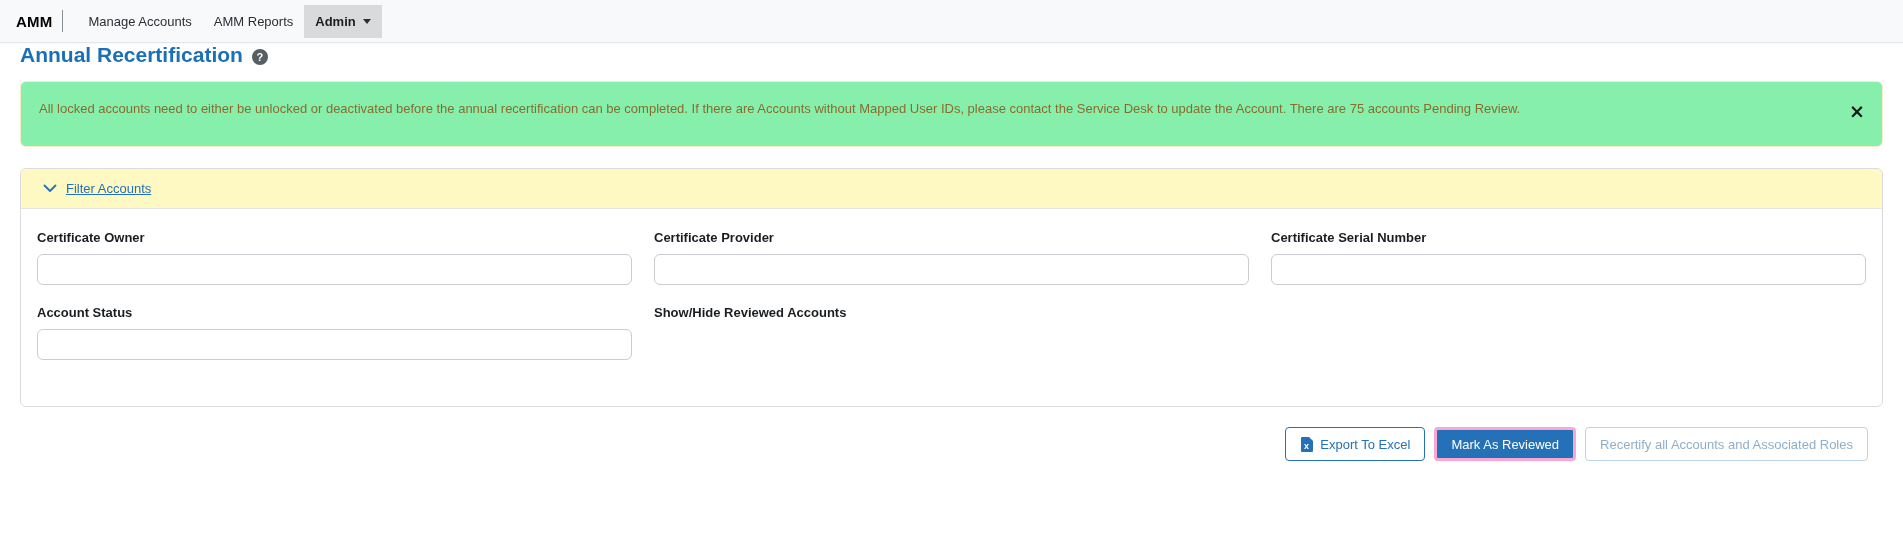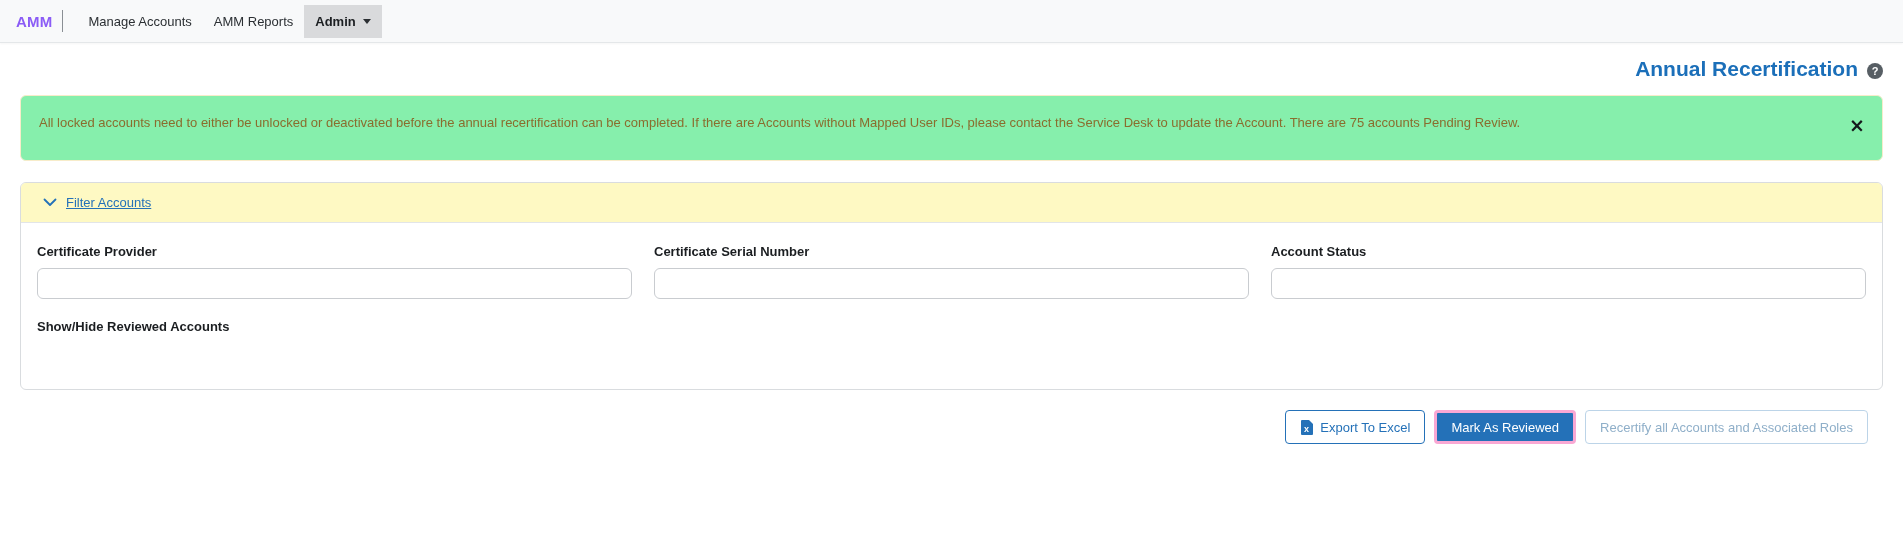--- a/index.html
+++ b/index.html
@@ -17,21 +17,21 @@
     background: #f8f9fa;
     border-bottom: 1px solid #e4e7e9;
     box-shadow: 0 1px 2px rgba(0,0,0,0.04);
     display: flex;
     align-items: center;
     padding: 0 16px;
   }
   .brand {
     font-size: 15px;
     font-weight: bold;
-    color: #8b5cf6;
+    color: #000000;
     letter-spacing: 0.2px;
   }
   .brand-divider {
     width: 1px; height: 22px;
     background: #8a8f94;
     margin: 0 14px 0 10px;
   }
   .nav-link {
     font-size: 13px;
     color: #2b2f33;
@@ -56,23 +56,22 @@
     display: inline-block;
   }
 
   
   .main { padding: 0 20px; }
 
   .page-title-row {
     display: flex;
     align-items: center;
     gap: 9px;
-    margin-top: 14px;
+    margin-top: 0;
     padding-left: 0;
-    justify-content: flex-end;
   }
   .page-title {
     font-size: 21px;
     font-weight: bold;
     color: #1b6fb9;
   }
   .help-icon {
     width: 16px; height: 16px;
     border-radius: 50%;
     background: #575e64;
@@ -276,20 +275,24 @@
   <section class="filter-card">
     <div class="filter-header">
       <svg class="chev-svg" width="14" height="9" viewBox="0 0 14 9">
           <path d="M1.5 1.5 L7 7 L12.5 1.5" stroke="#2471b8" stroke-width="1.8" fill="none" stroke-linecap="round" stroke-linejoin="round"></path>
         </svg>
       <a class="filter-link">Filter Accounts</a>
     </div>
     <div class="filter-body">
       <div class="field-grid">
 
+        <div class="field">
+          <label>Certificate Owner</label>
+          <input type="text" value="" style="">
+        </div>
 
         <div class="field">
           <label>Certificate Provider</label>
           <input type="text" value="" style="">
         </div>
 
         <div class="field">
           <label>Certificate Serial Number</label>
           <input type="text" value="" style="">
         </div>

